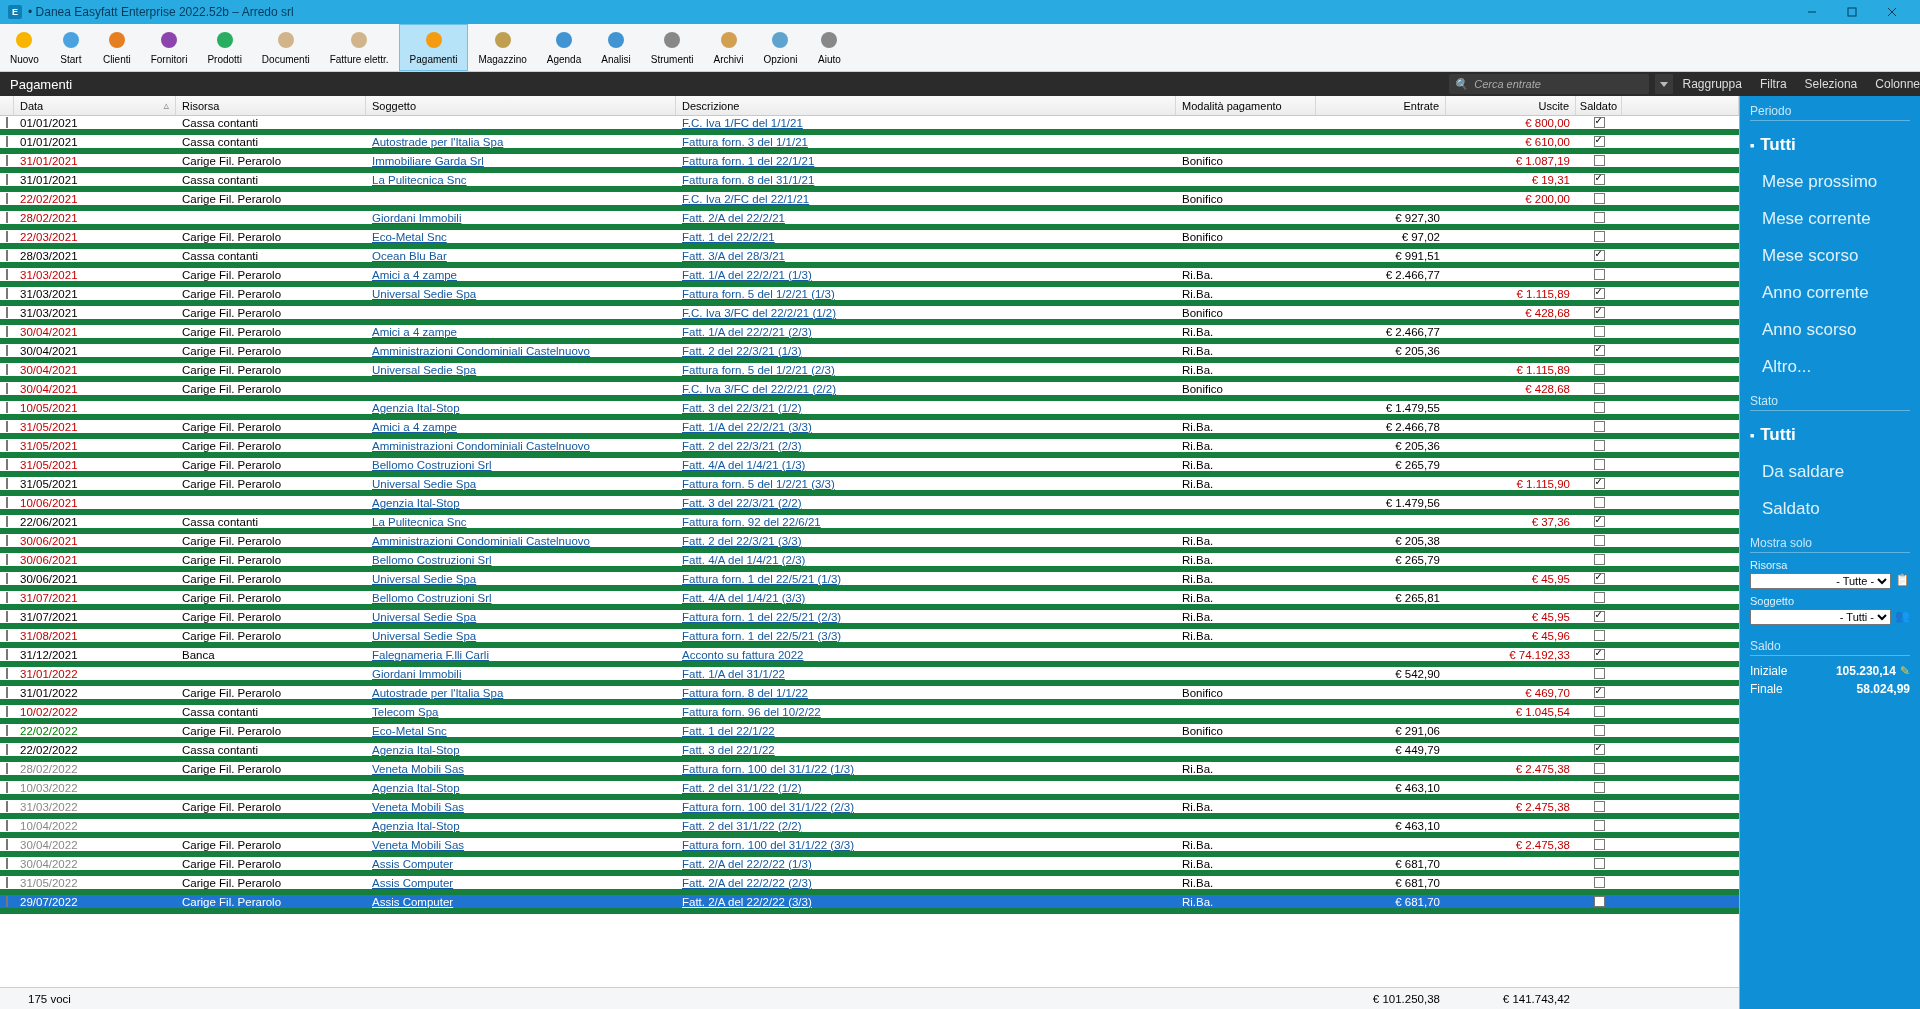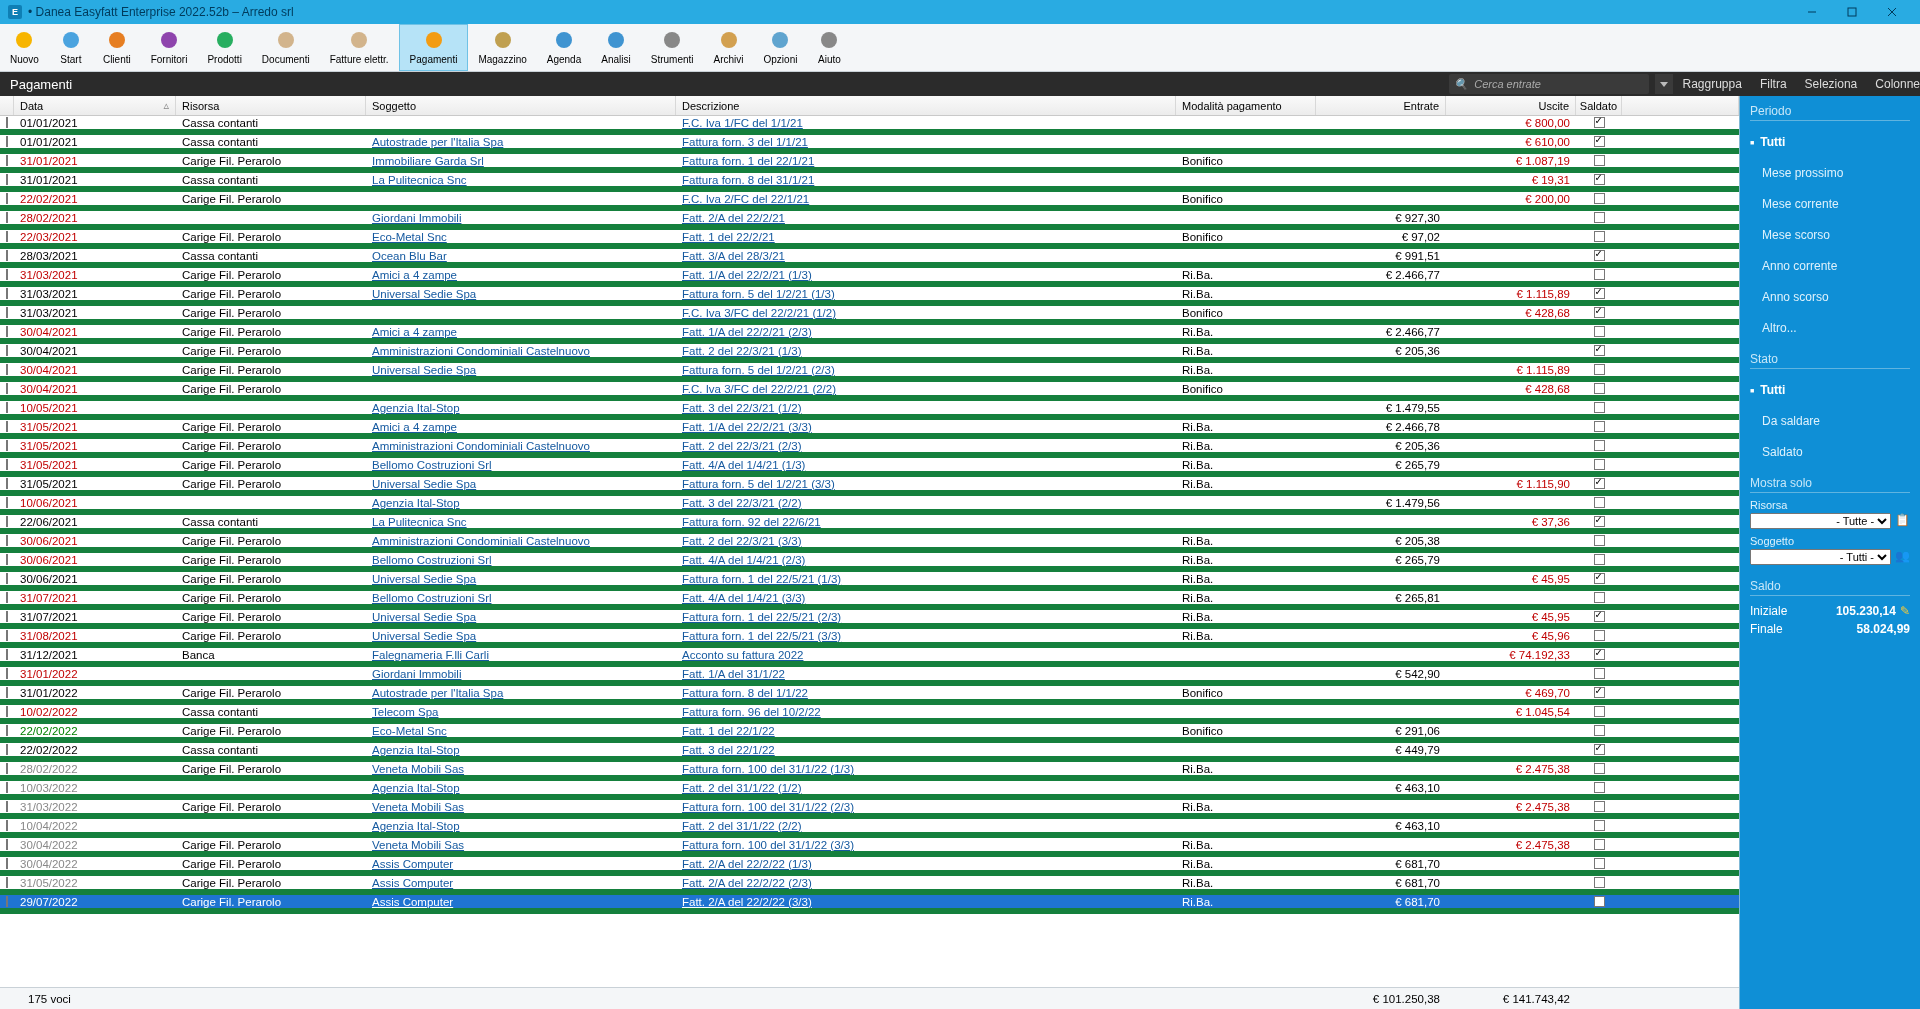--- a/index.html
+++ b/index.html
@@ -63,21 +63,21 @@
 .c-saldato{width:46px;flex:none;display:flex;justify-content:center;}
 .c-gap{flex:1;}
 
 
 .gridfoot { height: 22px; background: #f4f6f8; border-top: 1px solid #c9d1d7; display: flex; align-items: center; font-size: 11.5px; }
 .gridfoot .fcell { padding: 0 6px; }
 
 
 .sp-section { margin-bottom: 14px; }
 .sp-title { font-size: 12px; color: #c7e7f8; margin-bottom: 6px; border-bottom: 1px solid #5fb4e0; padding-bottom: 2px; }
-.sp-item { font-size: 12px; padding: 3px 0 3px 12px; cursor: pointer; color: #dff2fc; margin-top: 11px; }
+.sp-item { font-size: 17px; padding: 3px 0 3px 12px; cursor: pointer; color: #dff2fc; margin-top: 11px; }
 .sp-item.bold { font-weight: bold; color: #fff; }
 .sp-item.bullet::before { content: "■"; font-size: 7px; margin-right: 6px; margin-left: -12px; vertical-align: middle; }
 .sp-select { width: 100%; font-size: 11px; margin-top: 2px; text-align: right; }
 .sp-kv { display: flex; justify-content: space-between; font-size: 12px; padding: 2px 0; }
 .sp-kv .v { color: #fff; font-weight: bold; }
 .pencil { color: #ffcc33; margin-left: 4px; }
 
 ::-webkit-scrollbar { width: 16px; }
 ::-webkit-scrollbar-track { background: #eaeaea; }
 ::-webkit-scrollbar-thumb { background: #c3c3c3; border: 1px solid #a9a9a9; }

